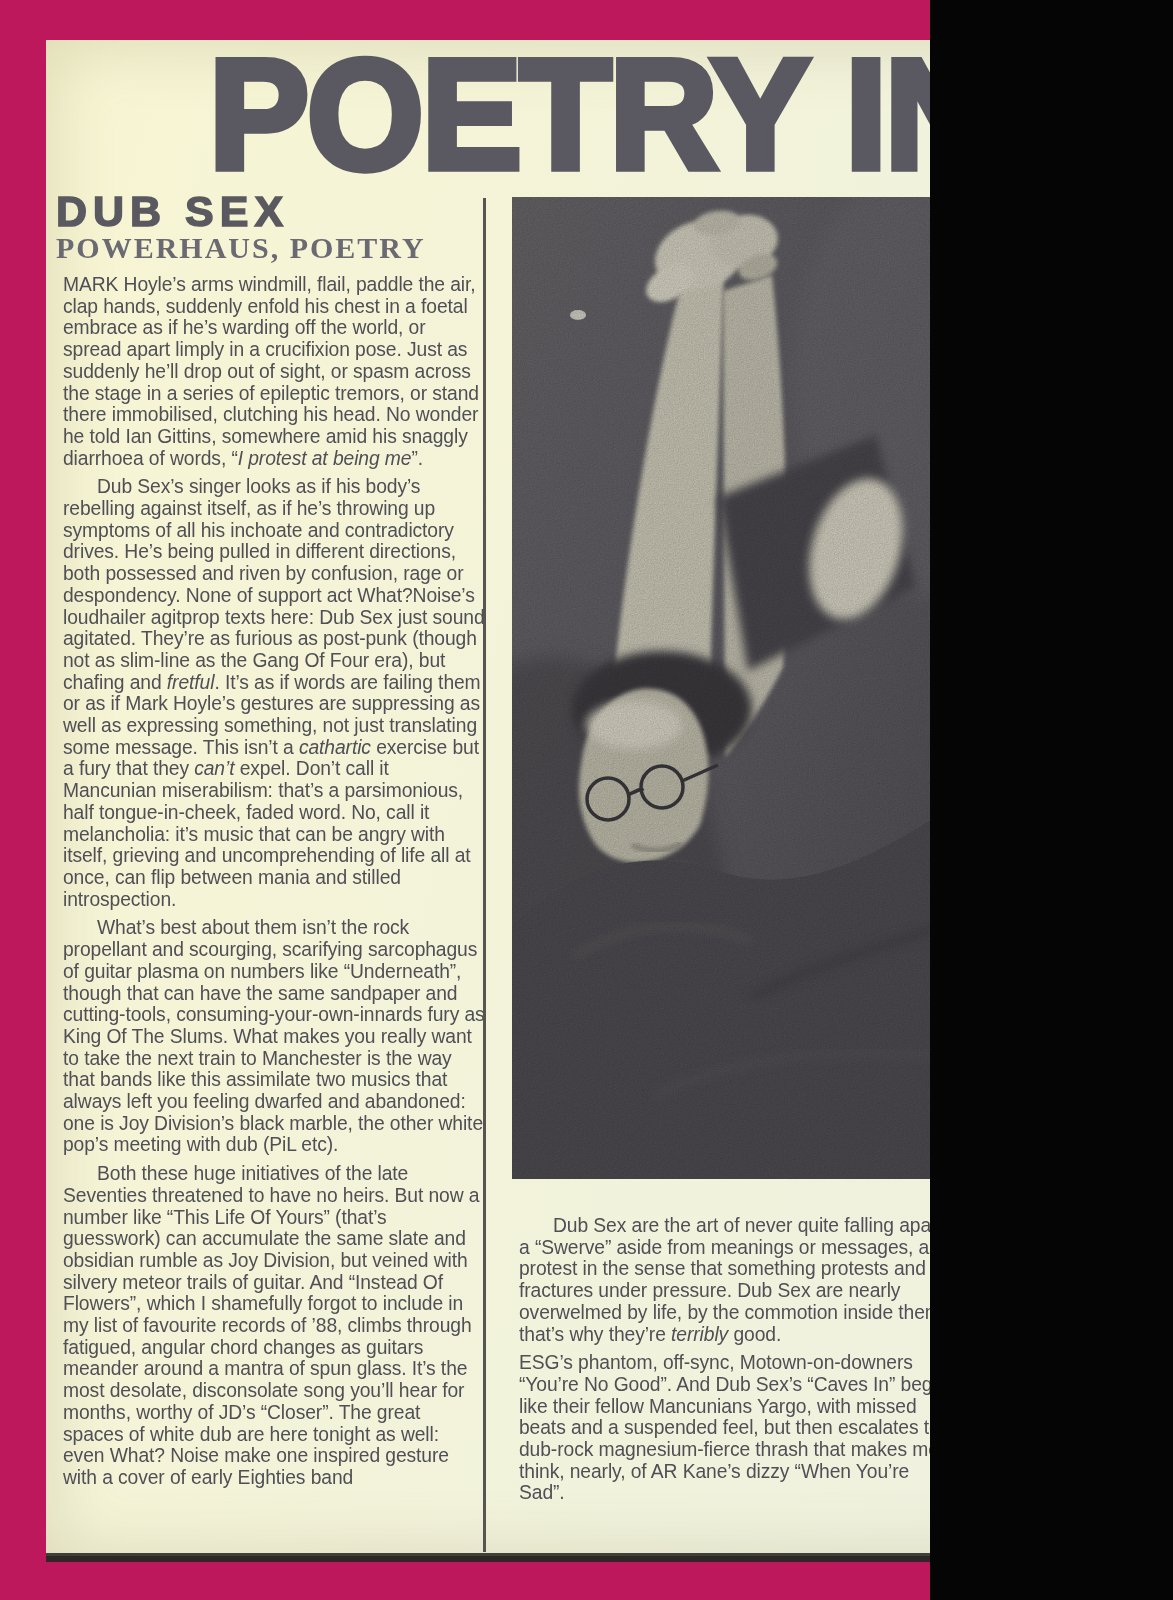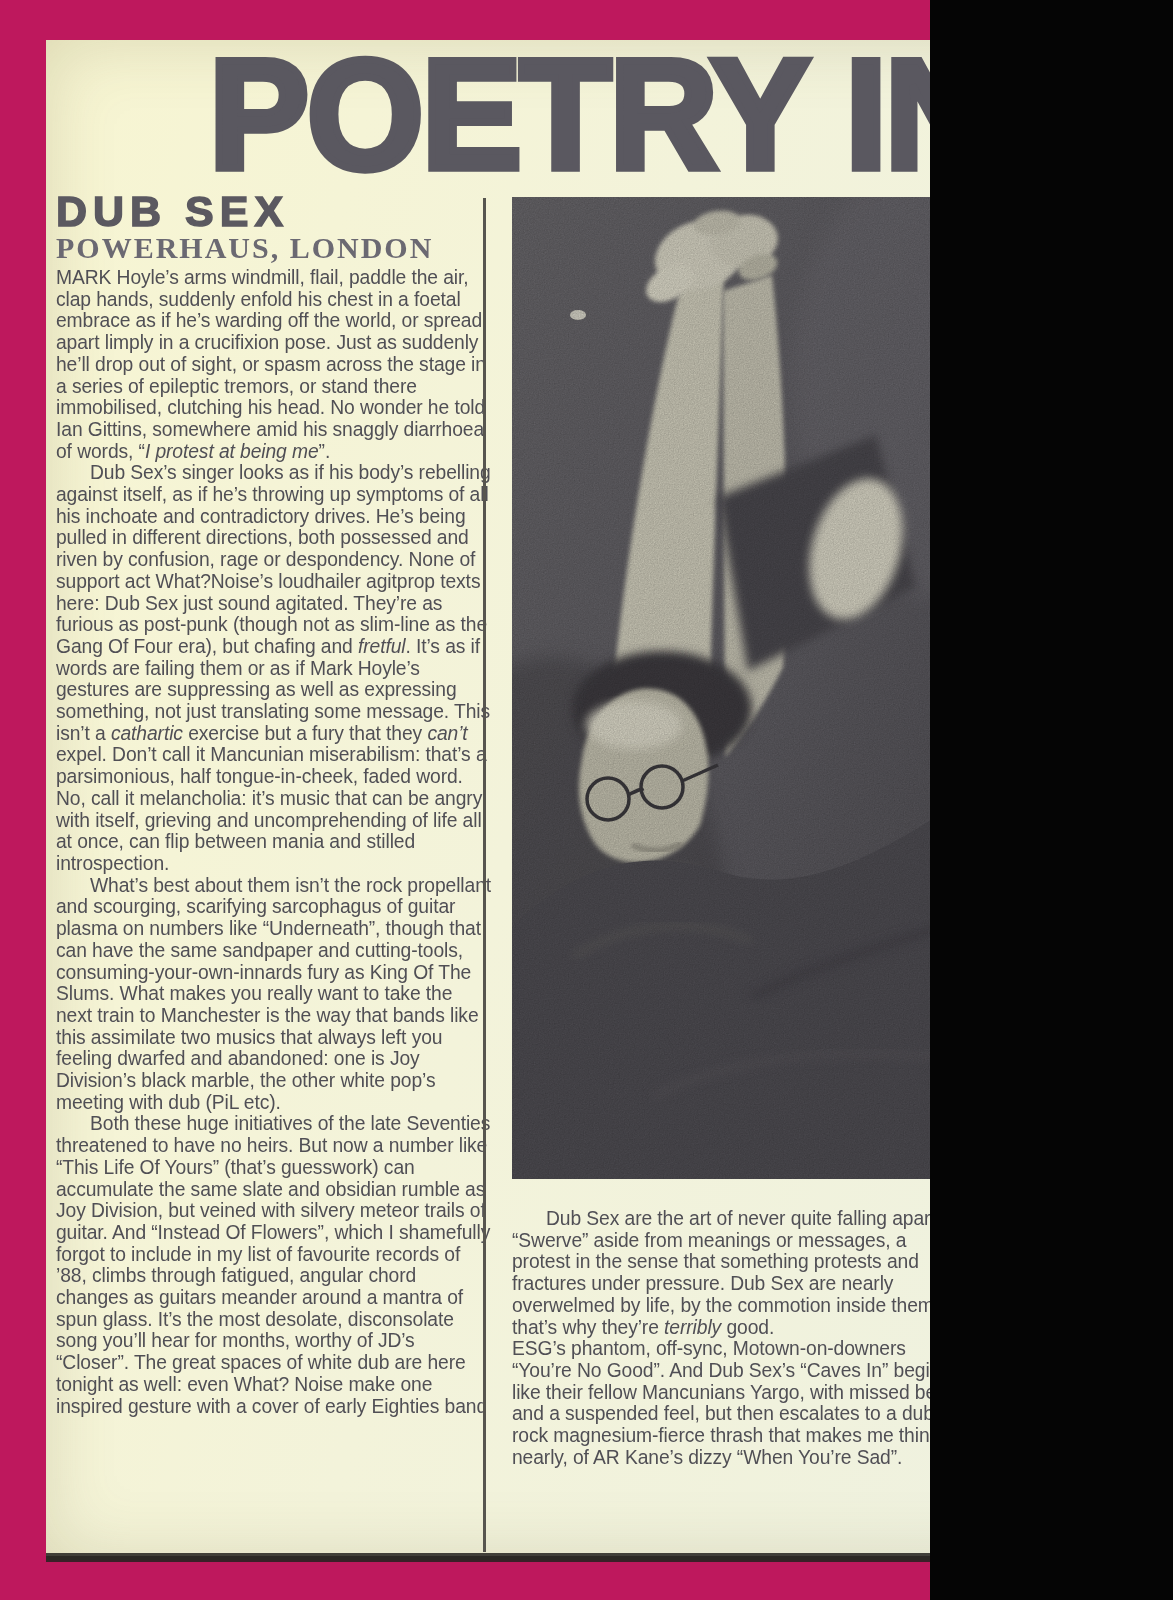--- a/index.html
+++ b/index.html
@@ -23,21 +23,21 @@
 
   
   .kicker{position:absolute;left:10px;top:150px;font-size:43px;line-height:42px;
          font-weight:bold;letter-spacing:6px;color:#5b5960;-webkit-text-stroke:1.5px #5b5960;}
   .venue{position:absolute;left:10px;top:192px;font-family:"Liberation Serif",serif;
          font-size:30px;line-height:32px;font-weight:bold;letter-spacing:2px;color:#6b6972;}
 
   
   .col-left{position:absolute;left:10px;top:227px;width:436px;height:1288px;overflow:hidden;}
   .col-right{position:absolute;left:466px;top:1168px;width:452px;}
-  .body-para{margin:0;font-size:19.3px;line-height:21.7px;letter-spacing:-0.1px;
+  .body-para{margin:7px;font-size:19.3px;line-height:21.7px;letter-spacing:-0.1px;
          color:#504f55;text-align:left;}
   .body-para.indent{text-indent:34px;}
   .body-para em{font-style:italic;}
   .col-rule{position:absolute;left:437px;top:158px;width:3px;height:1354px;background:#57554f;}
 
   .byline{margin-top:6px;font-family:"Liberation Serif",serif;font-size:27px;
          font-weight:bold;letter-spacing:4px;color:#55535a;}
 
   
   .photo{position:absolute;left:466px;top:157px;width:446px;height:982px;margin:0;
@@ -49,21 +49,21 @@
 
 <div class="stage">
   <div class="paper">
 
     <h1 class="headline-top">POETRY IN</h1>
 
     <div class="headline-vertical">COMMOTION</div>
 
     <div class="kicker">DUB SEX</div>
 
-    <div class="venue">POWERHAUS, LONDON</div>
+    <div class="venue">POWERHAUS, POETRY</div>
 
     <div class="col-left">
         <p class="body-para"><span>MARK Hoyle’s arms windmill, flail, paddle the air, clap hands, suddenly enfold his chest in a foetal embrace as if he’s warding off the world, or spread apart limply in a crucifixion pose. Just as suddenly he’ll drop out of sight, or spasm across the stage in a series of epileptic tremors, or stand there immobilised, clutching his head. No wonder he told Ian Gittins, somewhere amid his snaggly diarrhoea of words, “</span><em>I protest at being me</em><span>”.</span></p>
         <p class="body-para indent"><span>Dub Sex’s singer looks as if his body’s rebelling against itself, as if he’s throwing up symptoms of all his inchoate and contradictory drives. He’s being pulled in different directions, both possessed and riven by confusion, rage or despondency. None of support act What?Noise’s loudhailer agitprop texts here: Dub Sex just sound agitated. They’re as furious as post-punk (though not as slim-line as the Gang Of Four era), but chafing and </span><em>fretful</em><span>. It’s as if words are failing them or as if Mark Hoyle’s gestures are suppressing as well as expressing something, not just translating some message. This isn’t a </span><em>cathartic</em><span> exercise but a fury that they </span><em>can’t</em><span> expel. Don’t call it Mancunian miserabilism: that’s a parsimonious, half tongue-in-cheek, faded word. No, call it melancholia: it’s music that can be angry with itself, grieving and uncomprehending of life all at once, can flip between mania and stilled introspection.</span></p>
         <p class="body-para indent"><span>What’s best about them isn’t the rock propellant and scourging, scarifying sarcophagus of guitar plasma on numbers like “Underneath”, though that can have the same sandpaper and cutting-tools, consuming-your-own-innards fury as King Of The Slums. What makes you really want to take the next train to Manchester is the way that bands like this assimilate two musics that always left you feeling dwarfed and abandoned: one is Joy Division’s black marble, the other white pop’s meeting with dub (PiL etc).</span></p>
         <p class="body-para indent"><span>Both these huge initiatives of the late Seventies threatened to have no heirs. But now a number like “This Life Of Yours” (that’s guesswork) can accumulate the same slate and obsidian rumble as Joy Division, but veined with silvery meteor trails of guitar. And “Instead Of Flowers”, which I shamefully forgot to include in my list of favourite records of ’88, climbs through fatigued, angular chord changes as guitars meander around a mantra of spun glass. It’s the most desolate, disconsolate song you’ll hear for months, worthy of JD’s “Closer”. The great spaces of white dub are here tonight as well: even What? Noise make one inspired gesture with a cover of early Eighties band</span></p>
       </div>
 
     <div class="col-rule"></div>
 

